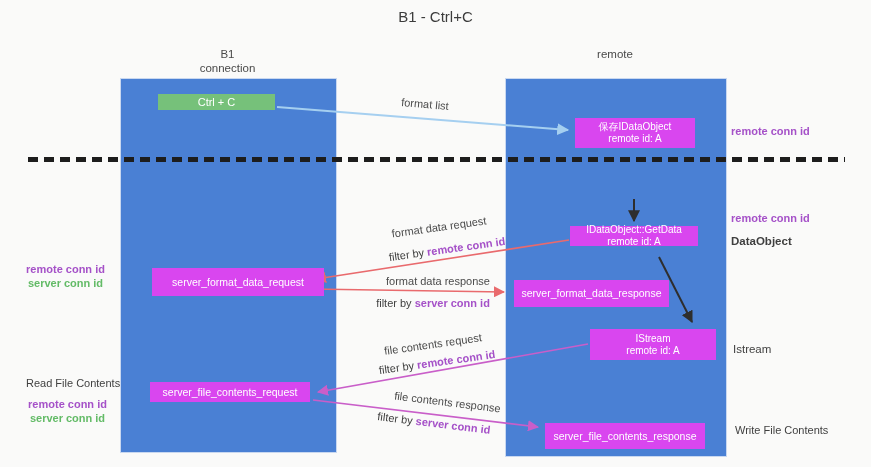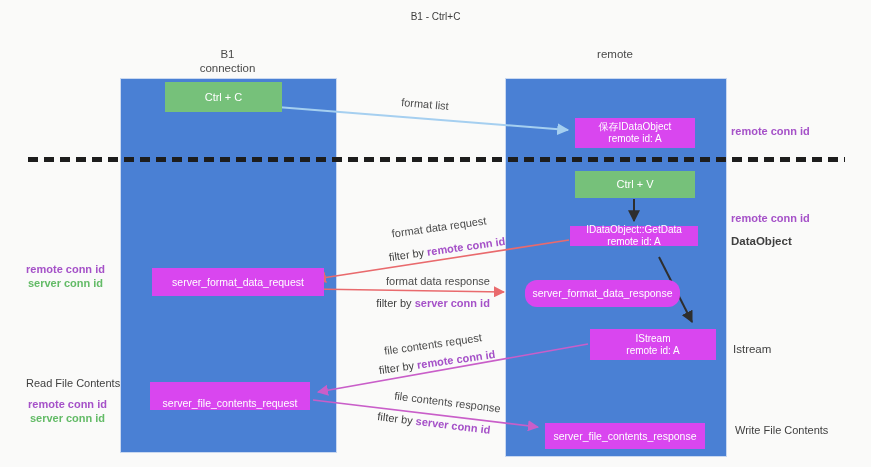--- a/index.html
+++ b/index.html
@@ -1,21 +1,21 @@
 <!DOCTYPE html>
 <html><head>
 <meta charset="utf-8">
 <style>
   html,body{margin:0;padding:0;background:#fafaf9;}
   .canvas{
     position:relative;width:871px;height:467px;overflow:hidden;
     font-family:"Liberation Sans",sans-serif;background:#fafaf9;color:#3f3f3f;
   }
   .title{position:absolute;left:0;right:0;top:7px;text-align:center;
-    font-size:10px;line-height:20px;color:#3c3c3c;}
+    font-size:15px;line-height:20px;color:#3c3c3c;}
   .col-header{position:absolute;top:47px;text-align:center;font-size:11.5px;
     line-height:14px;color:#4a4a4a;}
   .lifeline{position:absolute;background:#4a80d4;border:1px solid #c9d8f0;}
   .dashline{position:absolute;left:28px;top:157px;width:817px;height:5px;
     background:repeating-linear-gradient(90deg,#1d1d1d 0 10px,transparent 10px 16px);}
   .node{position:absolute;display:flex;flex-direction:column;align-items:center;
     justify-content:center;color:#fff;text-align:center;font-size:10.5px;line-height:13px;}
   .green{background:#76c17a;}
   .orange{background:#d946ef;}
   .sideLbl{position:absolute;font-size:11px;line-height:14px;white-space:nowrap;}
@@ -68,52 +68,49 @@
     </defs>
     <line x1="277" y1="107" x2="568" y2="130" stroke="#a5cff0" stroke-width="2" marker-end="url(#mkBlue)"></line>
     <line x1="634" y1="199" x2="634" y2="221" stroke="#2e2e2e" stroke-width="2" marker-end="url(#mkBlack)"></line>
     <line x1="659" y1="257" x2="692" y2="322" stroke="#2e2e2e" stroke-width="2" marker-end="url(#mkBlack)"></line>
     <line x1="569" y1="240" x2="316" y2="279" stroke="#e96a6d" stroke-width="1.6" marker-end="url(#mkRed)"></line>
     <line x1="311" y1="289" x2="504" y2="292" stroke="#e96a6d" stroke-width="1.6" marker-end="url(#mkRed)"></line>
     <line x1="588" y1="344" x2="318" y2="392" stroke="#c95ec9" stroke-width="1.6" marker-end="url(#mkMag)"></line>
     <line x1="313" y1="400" x2="538" y2="427" stroke="#c95ec9" stroke-width="1.6" marker-end="url(#mkMag)"></line>
   </svg>
 
-  <div class="node green" style="left:158px;top:82px;width:117px;height:30px;font-size:11px;margin-left:7px;">
+  <div class="node green" style="left:158px;top:94px;width:117px;height:16px;font-size:11px;">
     <span>Ctrl + C</span>
   </div>
 
   <div class="node orange" style="left:575px;top:118px;width:120px;height:30px;font-size:10px;line-height:12px;">
     <span>保存IDataObject</span>
     <span>remote id: A</span>
   </div>
 
-  <div class="node green" style="left:575px;top:171px;width:120px;height:27px;font-size:11px;">
-    <span>Ctrl + V</span>
-  </div>
 
   <div class="node orange" style="left:570px;top:226px;width:128px;height:20px;font-size:10px;line-height:12px;">
     <span>IDataObject::GetData</span>
     <span>remote id: A</span>
   </div>
 
   <div class="node orange" style="left:152px;top:268px;width:172px;height:28px;">
     <span>server_format_data_request</span>
   </div>
 
-  <div class="node orange" style="left:525px;top:280px;width:155px;height:27px;border-radius:12px;">
+  <div class="node orange" style="left:514px;top:280px;width:155px;height:27px;">
     <span>server_format_data_response</span>
   </div>
 
   <div class="node orange" style="left:590px;top:329px;width:126px;height:31px;font-size:10px;line-height:12px;">
     <span>IStream</span>
     <span>remote id: A</span>
   </div>
 
-  <div class="node orange" style="left:150px;top:382px;width:160px;height:28px;justify-content:flex-end;">
+  <div class="node orange" style="left:150px;top:382px;width:160px;height:20px;">
     <span>server_file_contents_request</span>
   </div>
 
   <div class="node orange" style="left:545px;top:423px;width:160px;height:26px;">
     <span>server_file_contents_response</span>
   </div>
 
   <div class="edgeLbl rotSm" style="left:375px;top:98px;width:100px;">format list</div>
 
   <div class="edgeLbl rotUp" style="left:384px;top:221px;width:110px;">format data request</div>

